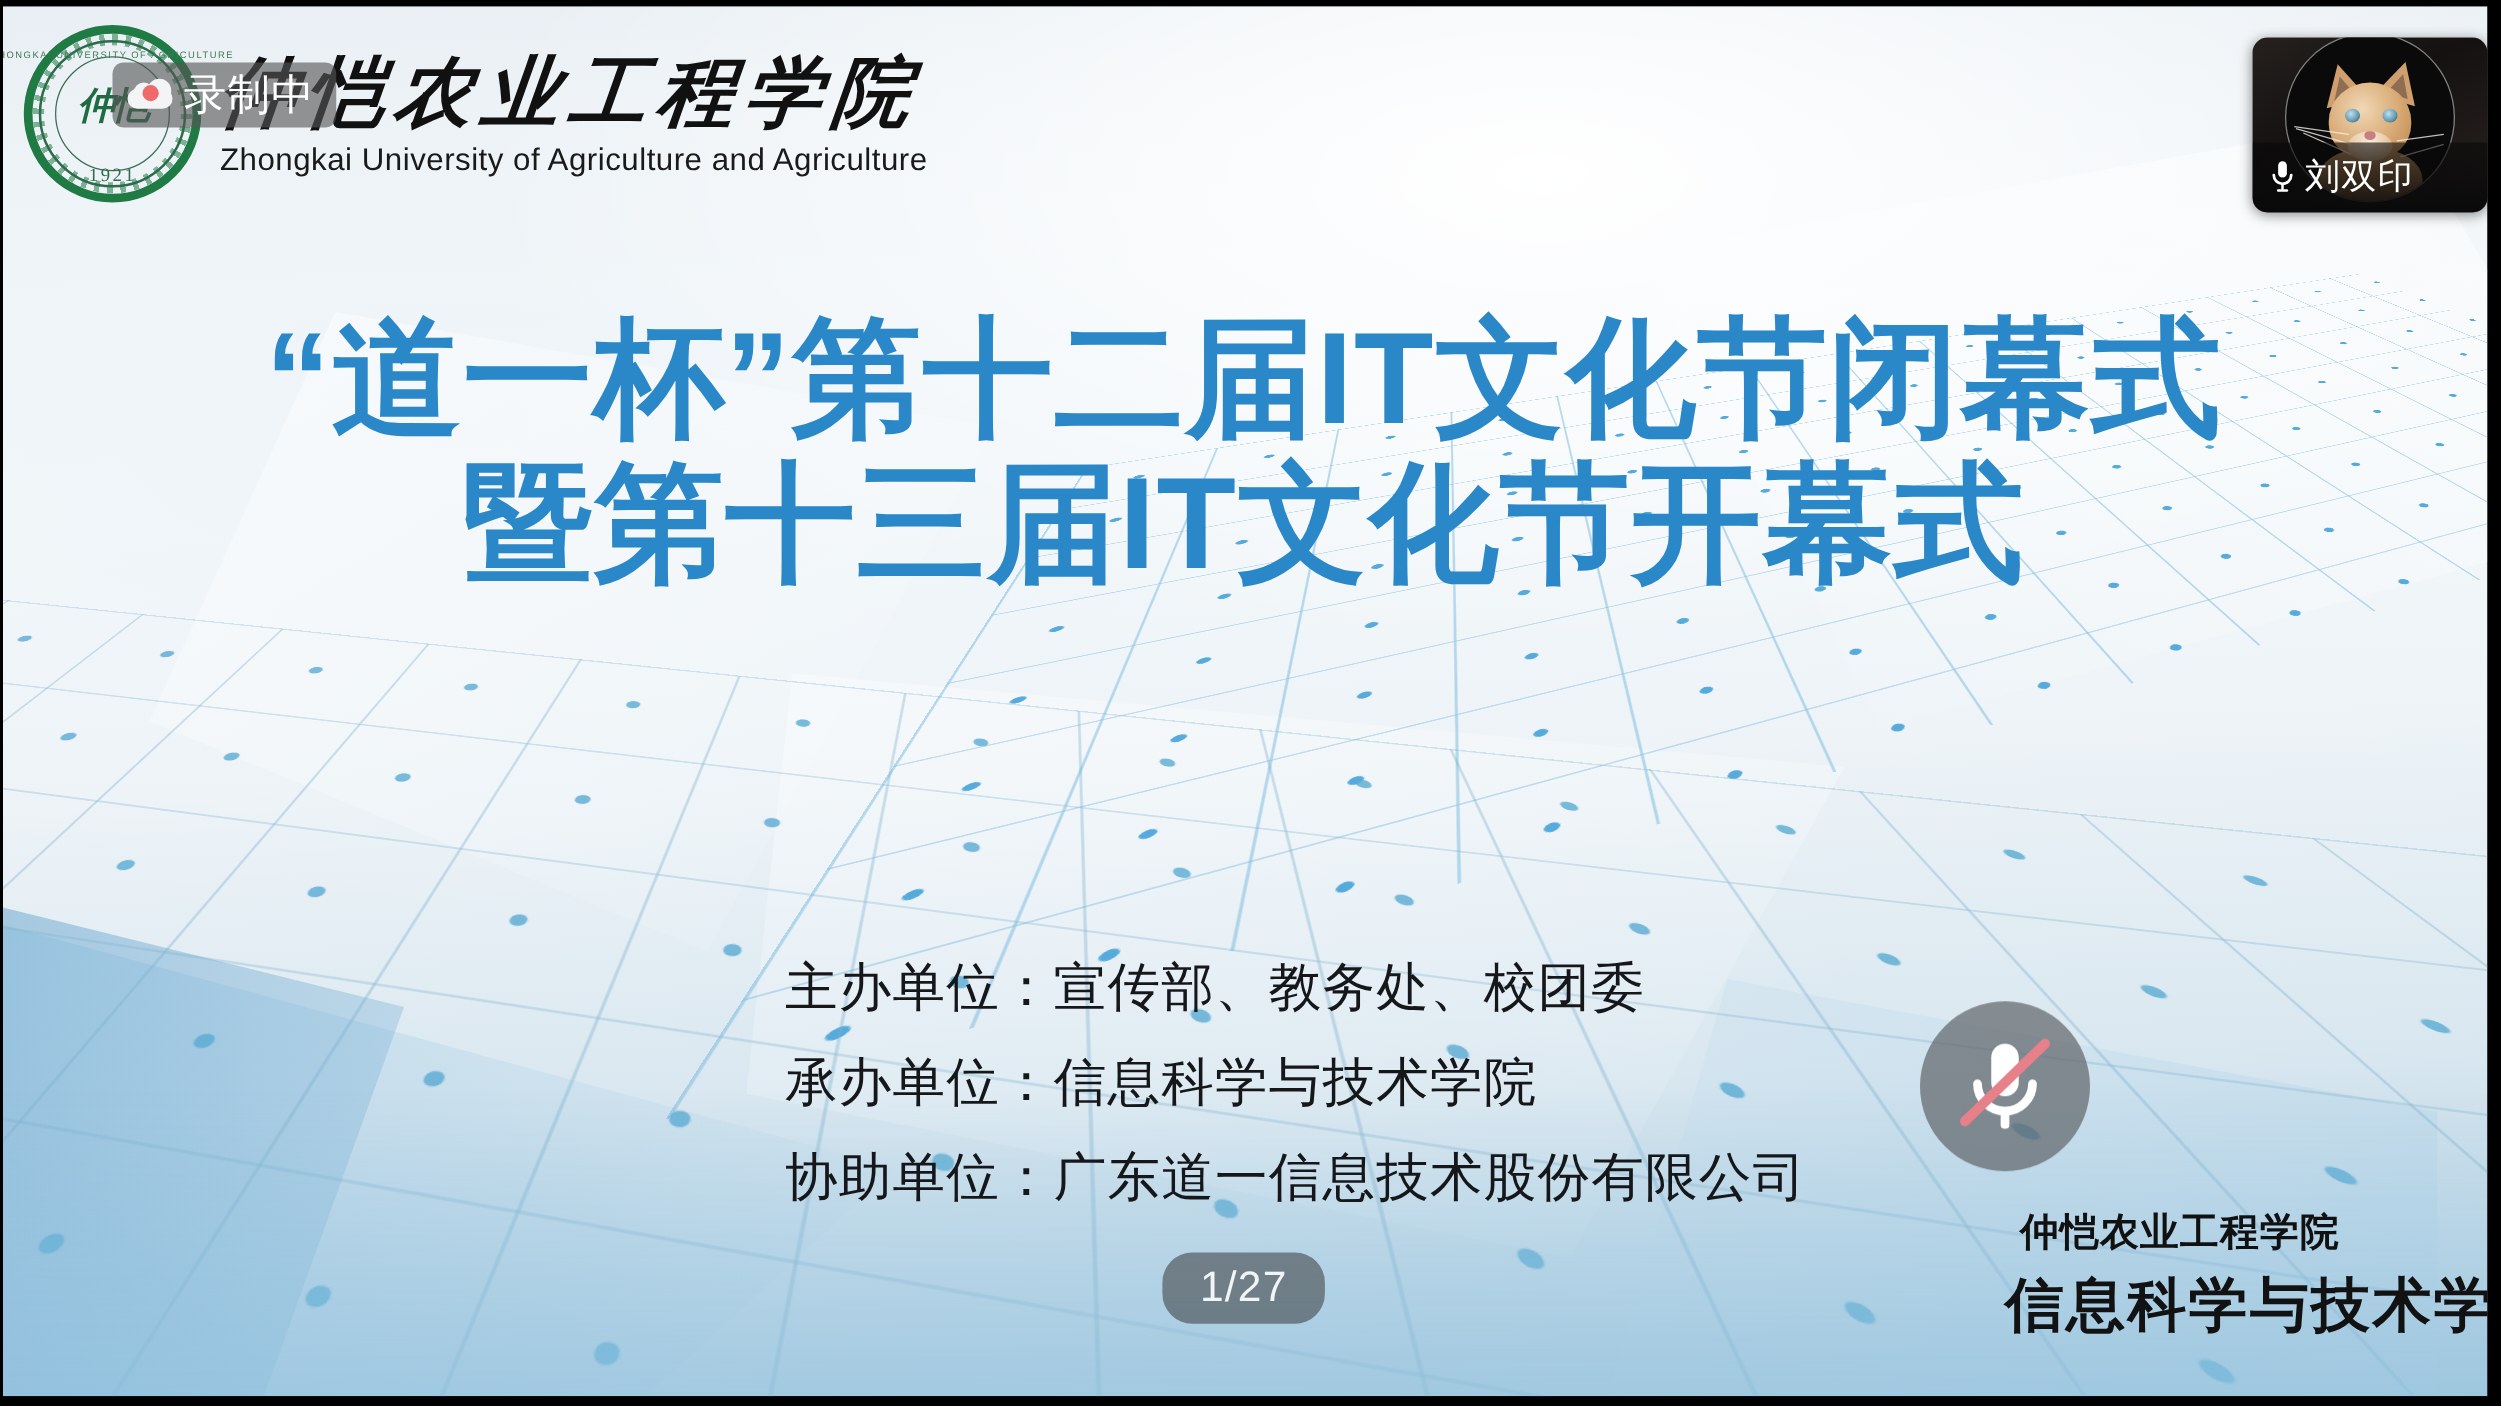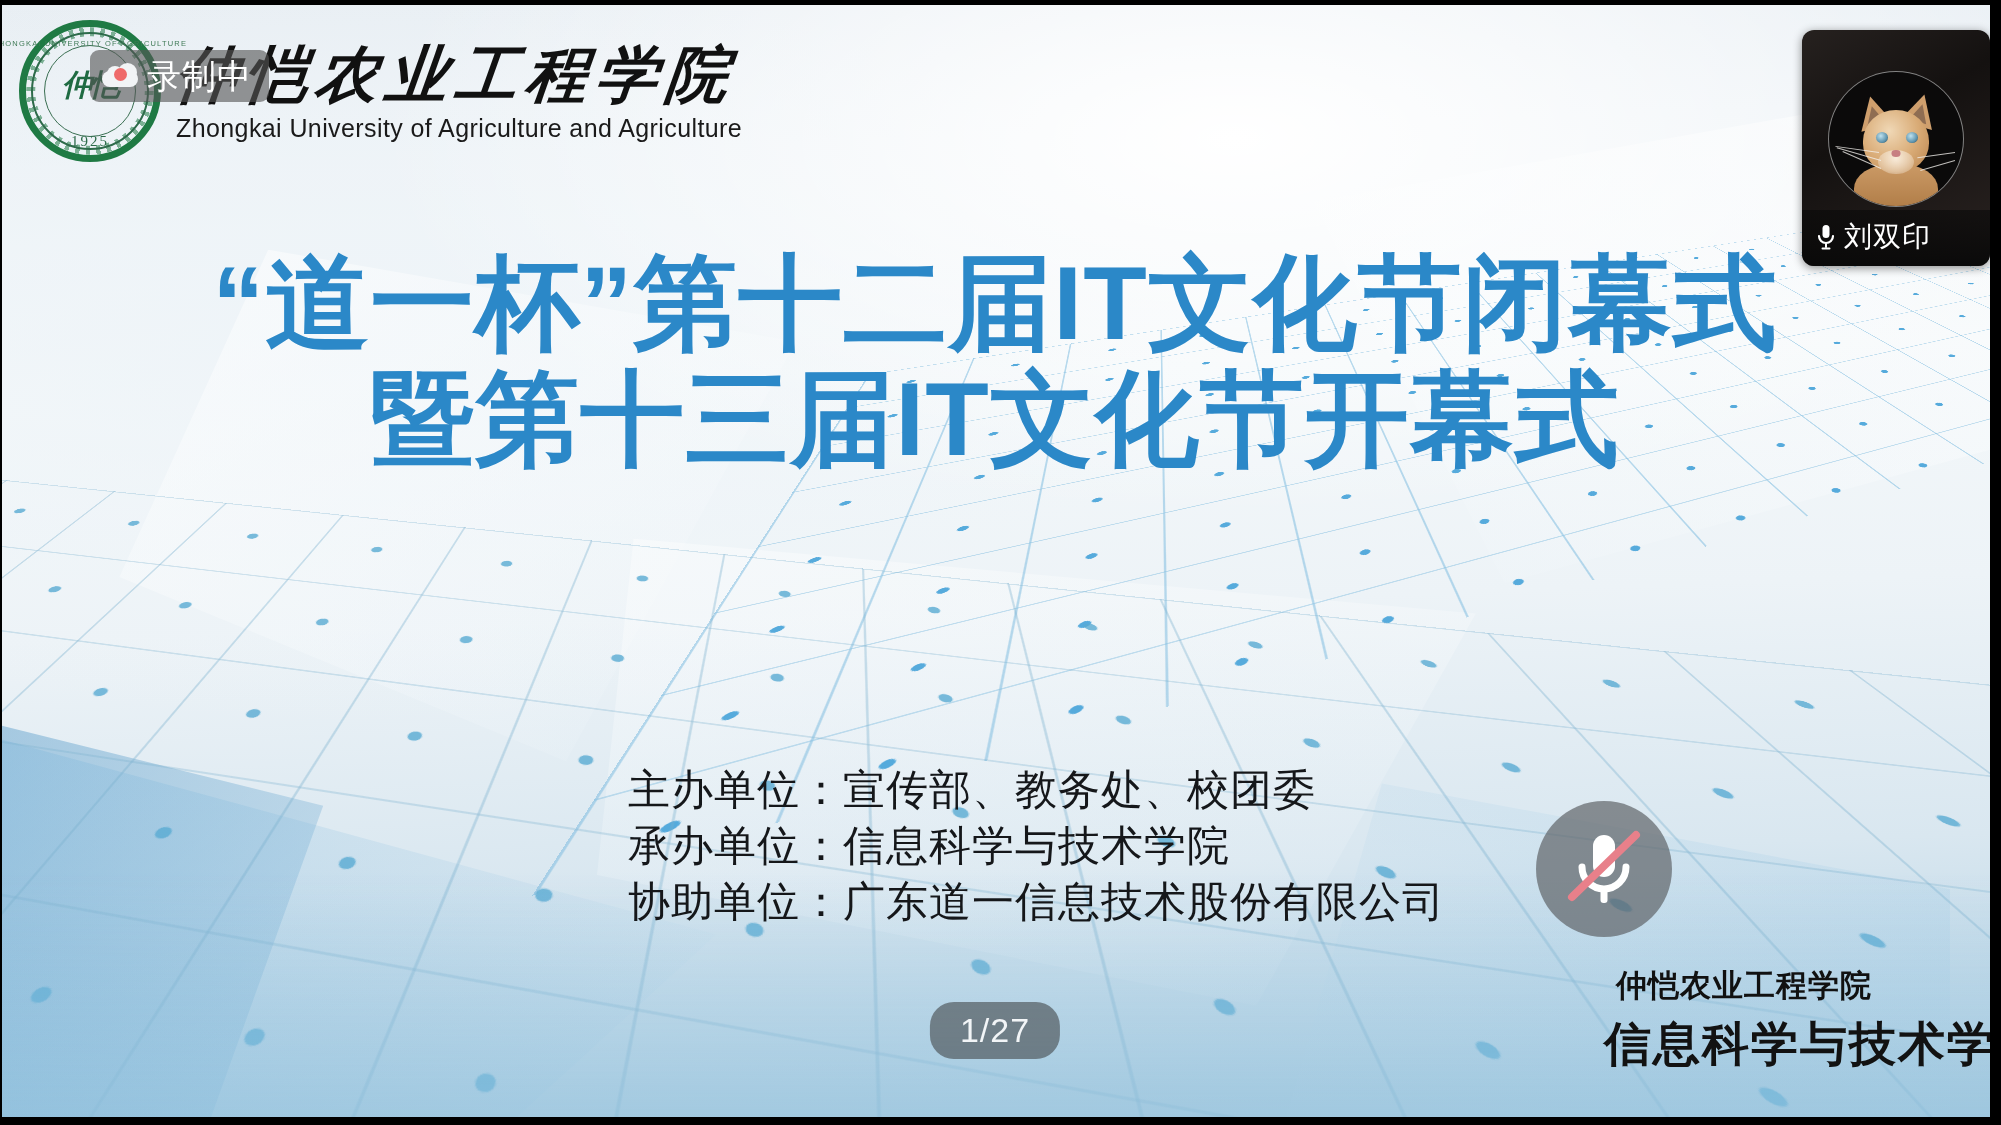--- a/index.html
+++ b/index.html
@@ -202,21 +202,21 @@
     font-weight:bold;
     color:#2b88c8;
     letter-spacing:1px;
     line-height:1.12;
     white-space:nowrap;
   }
 
   
   #organizers{
     position:absolute; left:628px; top:757px; z-index:5;
-    display:flex; flex-direction:column; 
+    display:flex; flex-direction:column; gap:20px;
   }
   .org-row{
     font-family:"Liberation Serif", serif;
     font-size:42px; color:#15171a; letter-spacing:1px; white-space:nowrap;
   }
 
   
   #footer-logo{
     position:absolute; right:42px; bottom:14px; z-index:5;
     width:350px; height:200px;
@@ -259,21 +259,21 @@
     background:rgba(70,74,78,.62);
     border-radius:24px;
     padding:9px 30px;
     font-size:34px; color:#f2f5f7; letter-spacing:1px;
     z-index:8;
   }
 
   
   #video-tile{
     position:absolute; right:11px; top:30px;
-    width:188px; height:236px;
+    width:188px; height:140px;
     border-radius:12px;
     overflow:hidden;
     background:linear-gradient(150deg,#26211f 0%, #141110 40%, #2a2321 100%);
     z-index:20;
     box-shadow:0 2px 10px rgba(0,0,0,.45);
   }
   .avatar{
     position:absolute; left:50%; top:46%;
     transform:translate(-50%,-50%);
     width:136px; height:136px; border-radius:50%;
@@ -369,21 +369,21 @@
     </div>
 
     <div id="slide-header">
       <div class="seal">
         <div class="gear"></div>
         <div class="ring-out"></div>
         <div class="ring-mid"></div>
         <div class="ring-in"></div>
         <div class="arc-txt">ZHONGKAI UNIVERSITY OF AGRICULTURE</div>
         <div class="cn">仲恺</div>
-        <div class="year">1925</div>
+        <div class="year">1921</div>
       </div>
       <div class="school-names">
         <div class="school-cn">仲恺农业工程学院</div>
         <div class="school-en">Zhongkai University of Agriculture and Agriculture</div>
       </div>
     </div>
 
     <div id="rec-badge">
       <span class="rec-cloud">
         <span class="c-body"></span>

